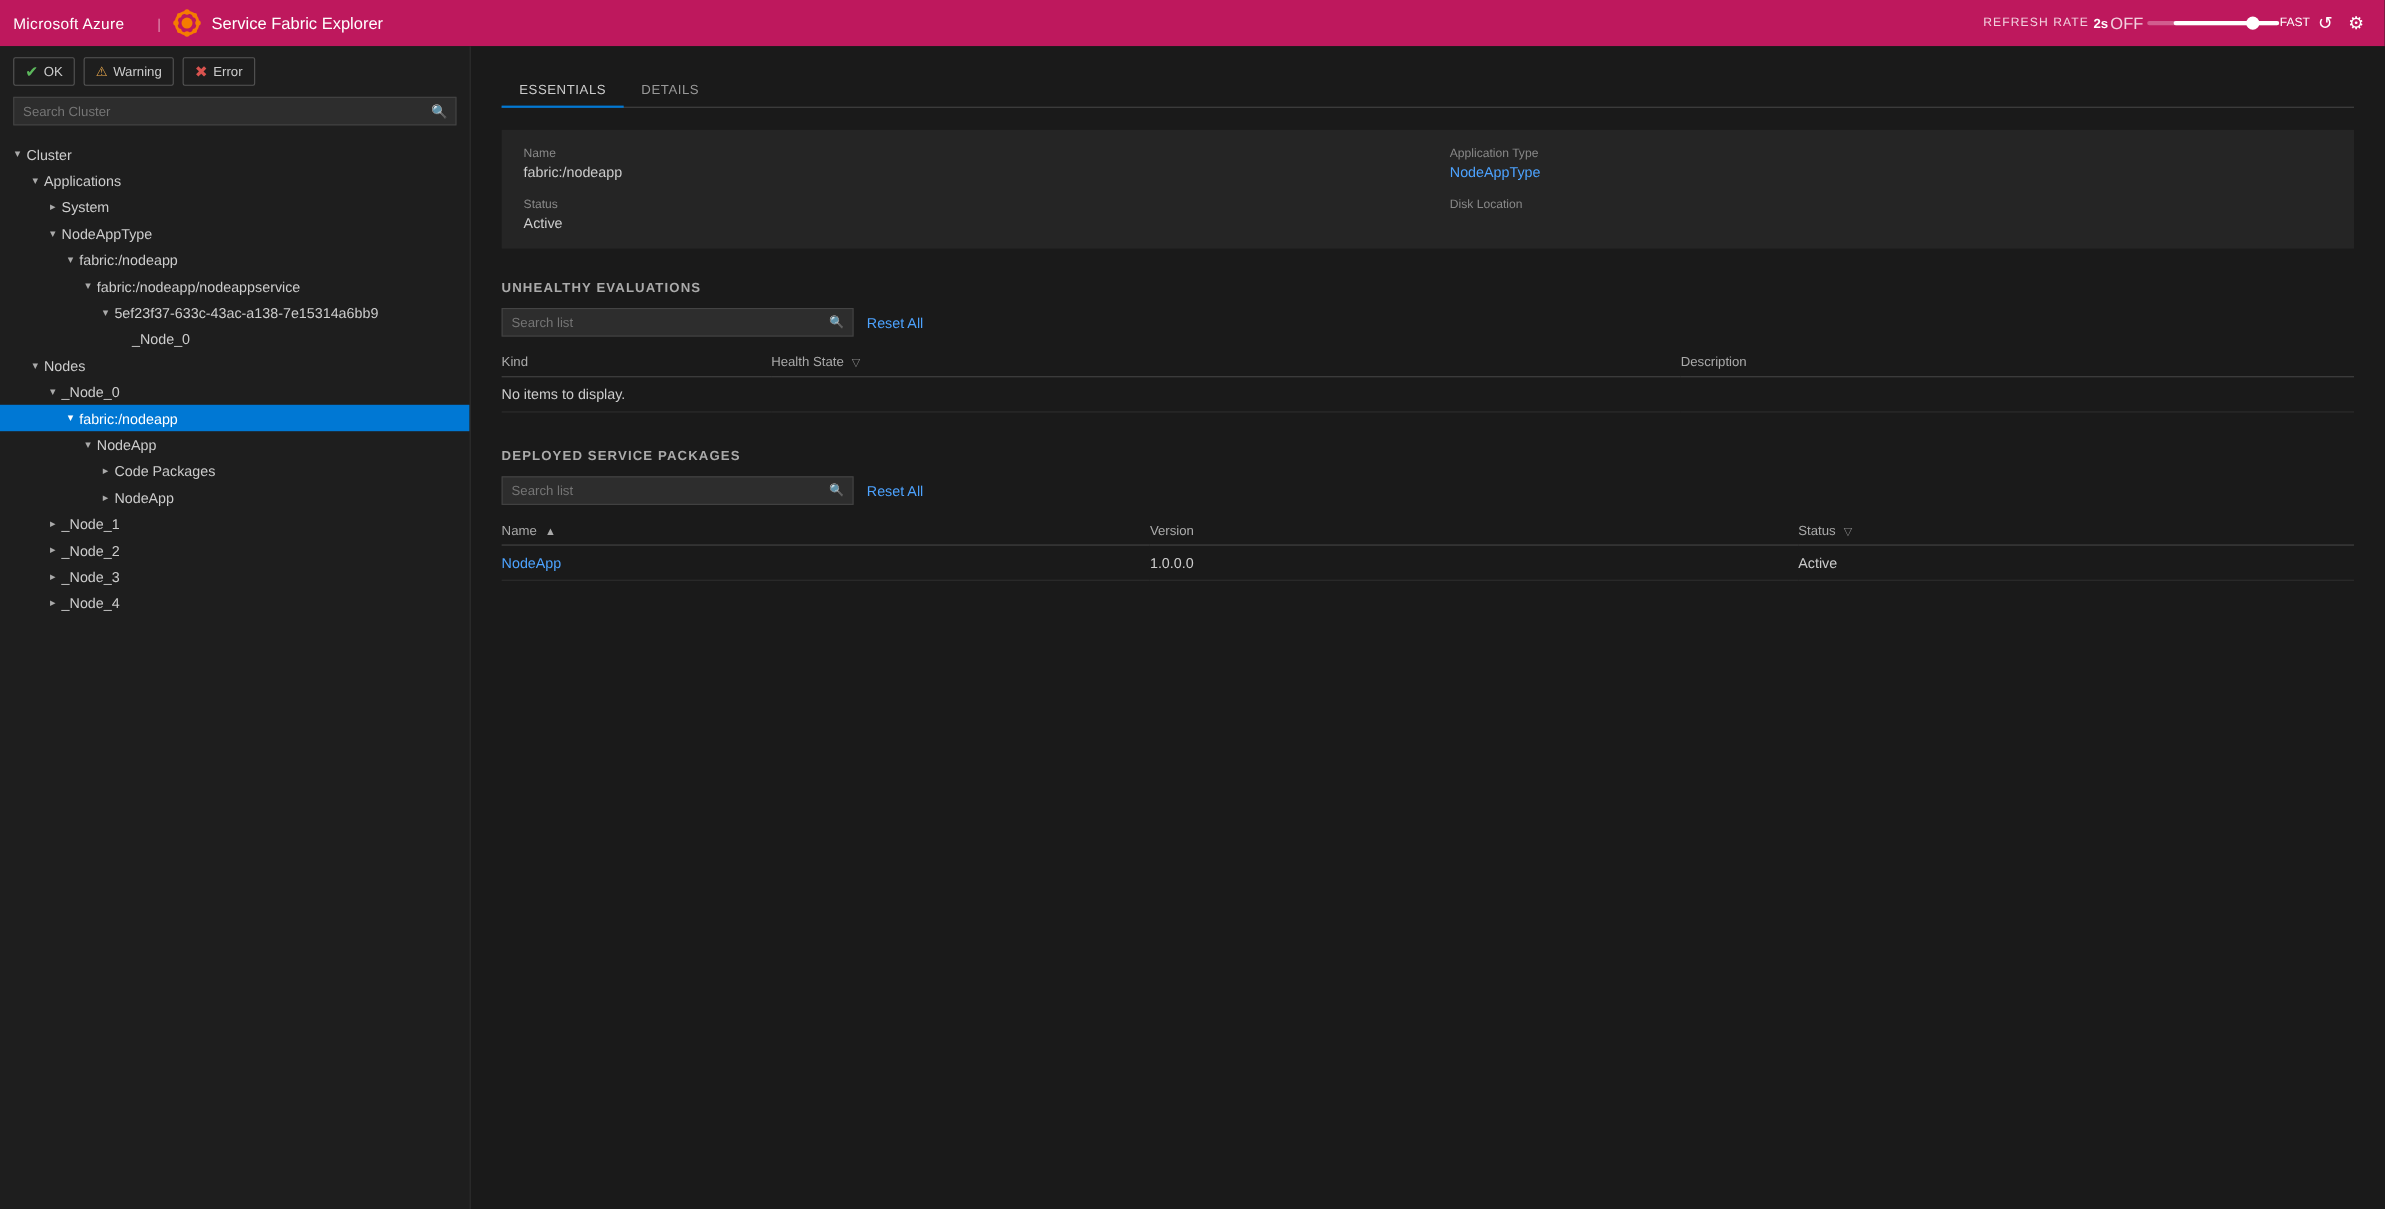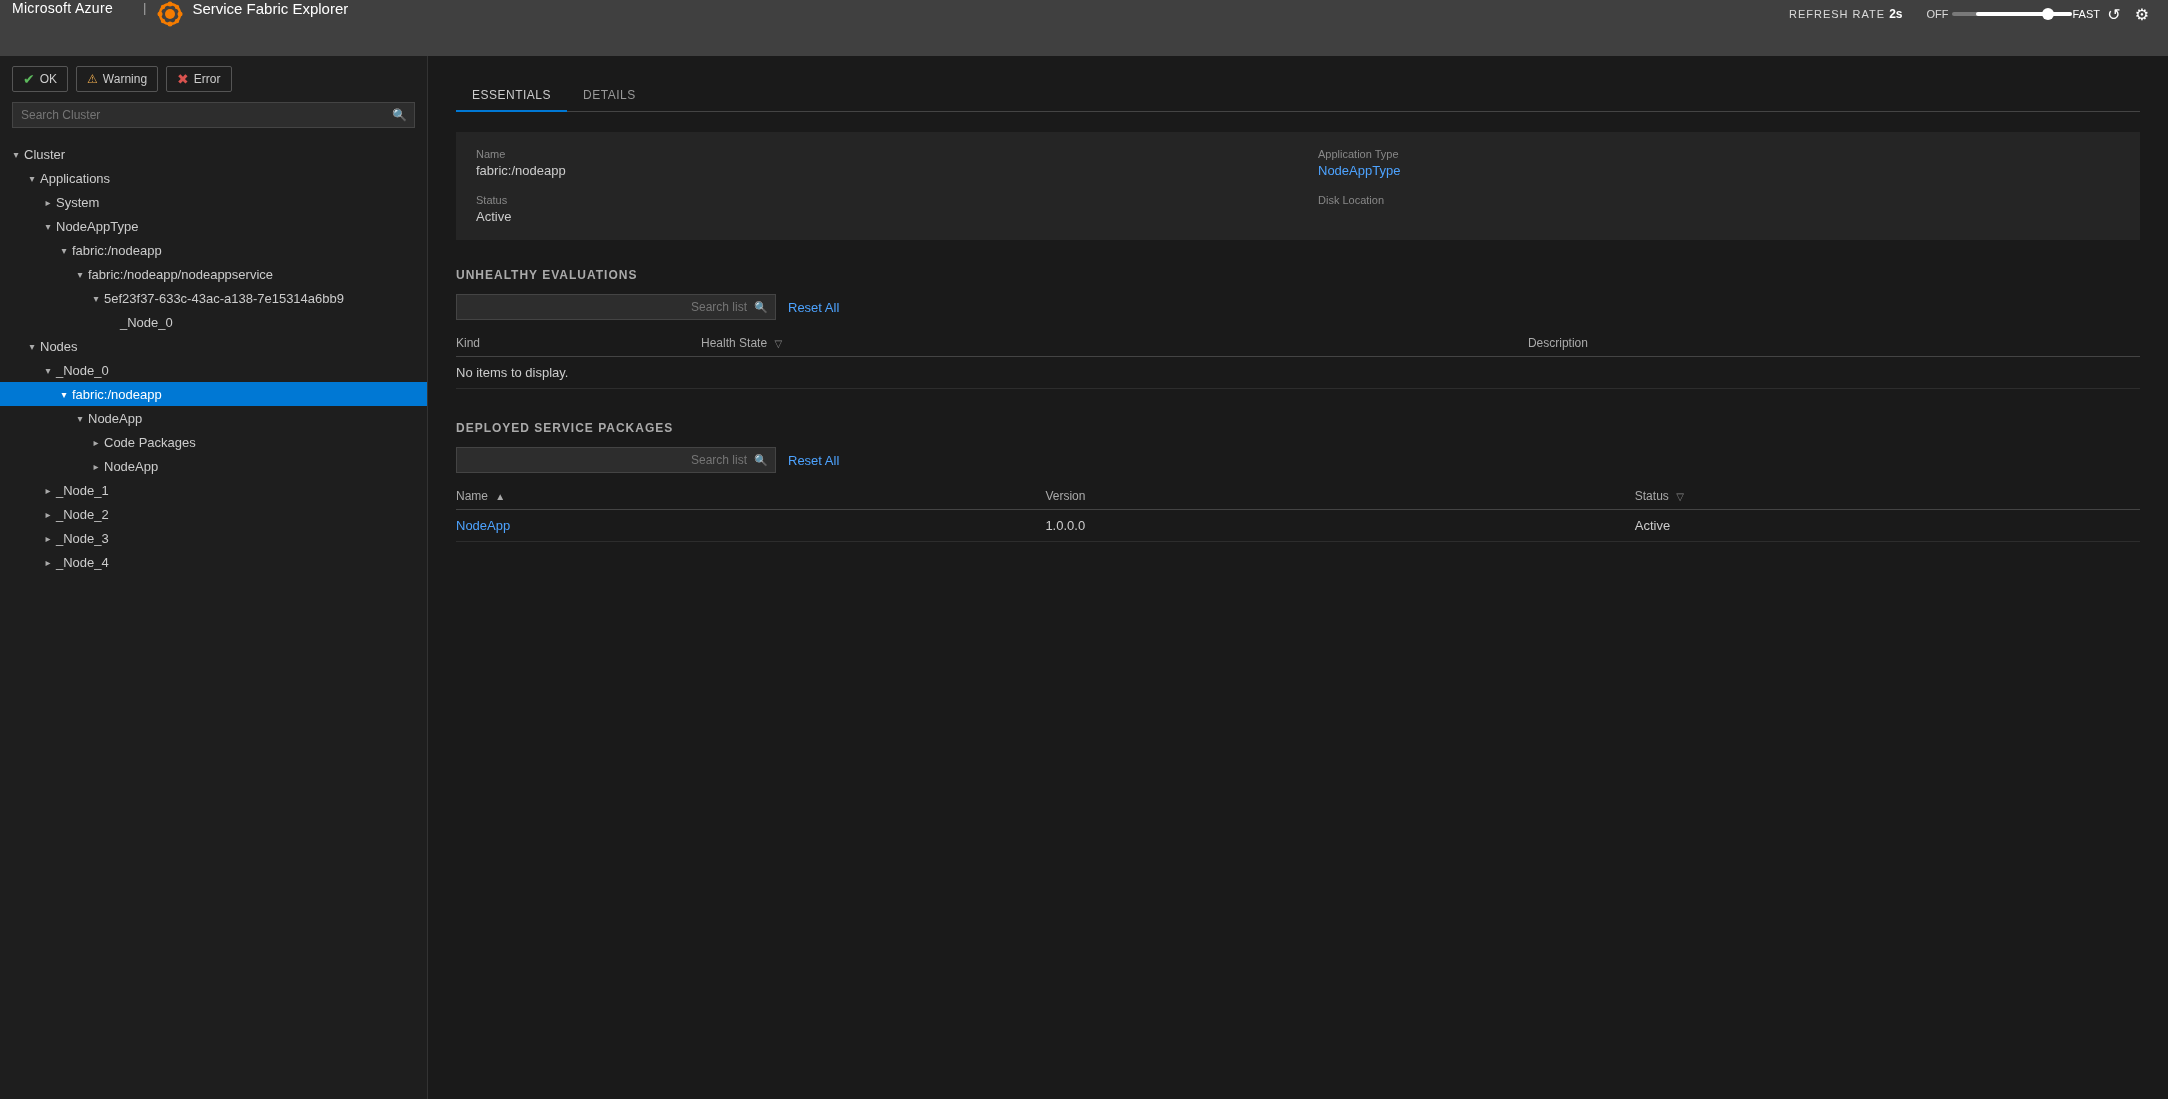--- a/index.html
+++ b/index.html
@@ -1,23 +1,23 @@
 <!DOCTYPE html>
 <html><head>
   <meta charset="utf-8">
   <style>
     * { box-sizing: border-box; margin: 0; padding: 0; }
     body { background: #1a1a1a; color: #ccc; font-family: 'Segoe UI', Arial, sans-serif; font-size: 13px; height: 100vh; overflow: hidden; display: flex; flex-direction: column; }
 
     
     .top-bar {
-      background: #404040;
-      display: flex;
-      align-items: flex-start;
-      height: 56px;
+      background: #be185d;
+      display: flex;
+      align-items: center;
+      height: 42px;
       padding: 0 12px;
       flex-shrink: 0;
     }
     .top-bar-brand {
       color: white;
       font-size: 14px;
       font-weight: 300;
       margin-right: 20px;
       letter-spacing: 0.3px;
     }
@@ -38,21 +38,21 @@
     .top-bar-right {
       margin-left: auto;
       display: flex;
       align-items: center;
       gap: 0;
       color: white;
       font-size: 12px;
     }
     .refresh-label { color: rgba(255,255,255,0.8); letter-spacing: 1px; font-size: 11px; }
     .refresh-rate { color: white; font-weight: 600; margin-left: 4px; }
-    .refresh-off { color: rgba(255,255,255,0.8); margin-left: 24px; font-size: 11px; }
+    .refresh-off { color: rgba(255,255,255,0.8); margin-left: 2px; font-size: 15px; }
     .refresh-slider-container {
       display: flex;
       align-items: center;
       gap: 6px;
       margin-left: 4px;
     }
     .refresh-slider {
       width: 120px;
       height: 4px;
       background: rgba(255,255,255,0.3);
@@ -283,21 +283,20 @@
       width: 320px;
     }
     .search-list-input {
       width: 100%;
       background: #2d2d2d;
       border: 1px solid #444;
       color: #86efac;
       padding: 5px 28px 5px 8px;
       font-size: 12px;
       outline: none;
-      text-align: right;
     }
     .search-list-icon {
       position: absolute;
       right: 8px;
       top: 50%;
       transform: translateY(-50%);
       color: #888;
       font-size: 11px;
     }
     .reset-all {

